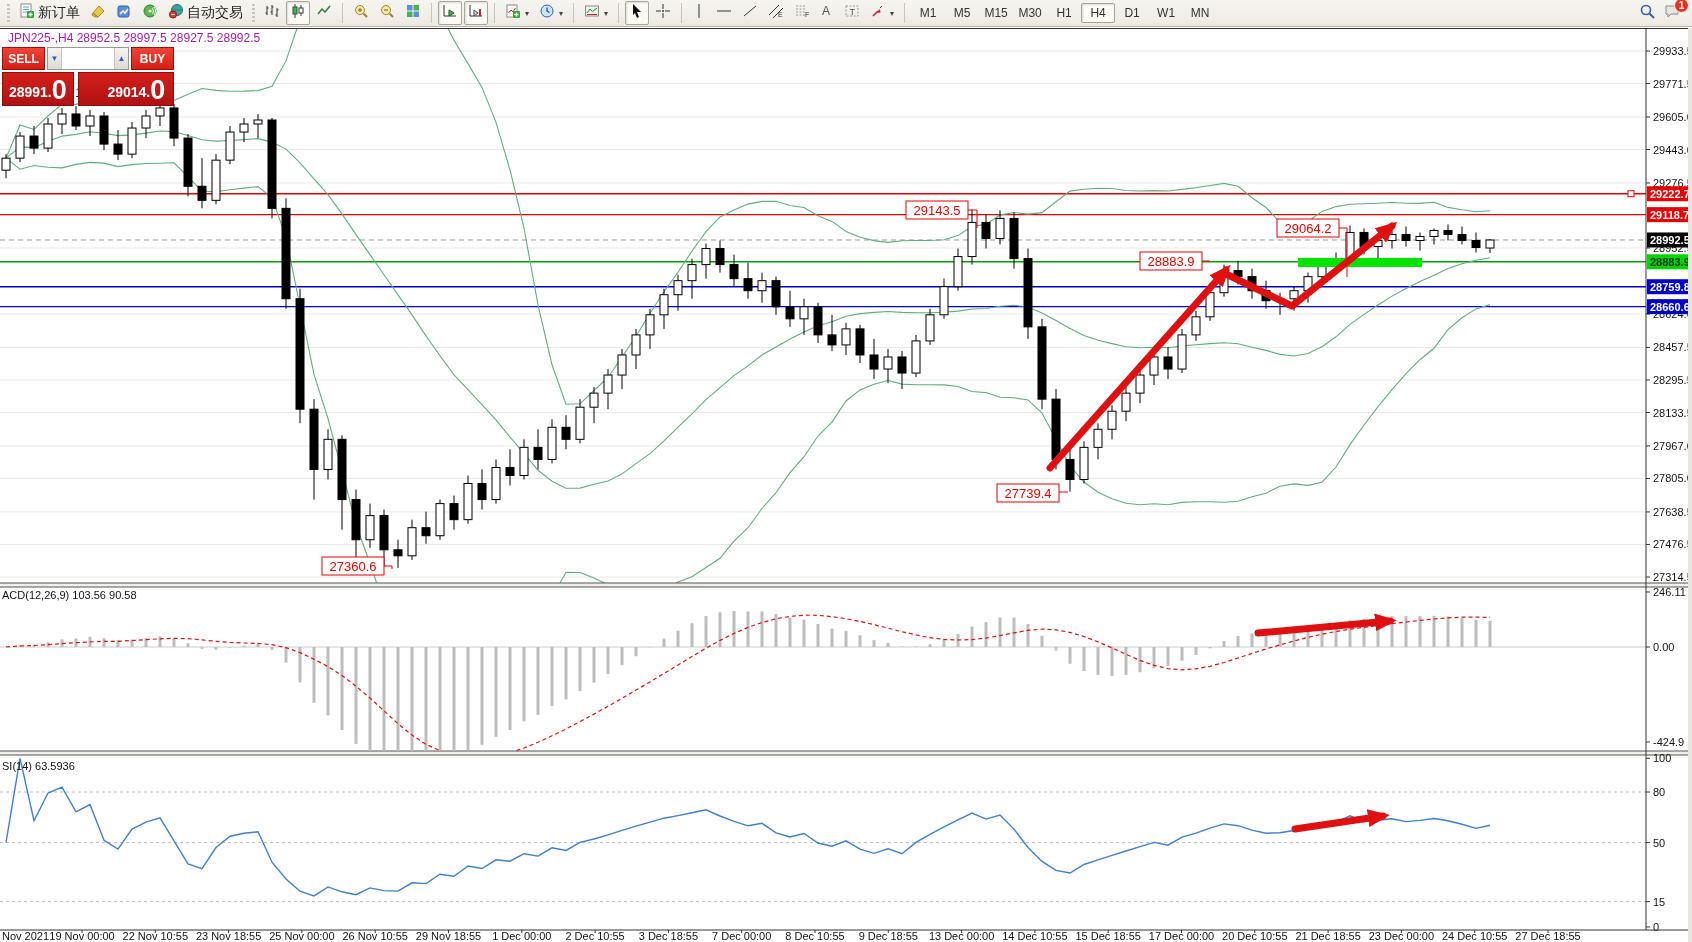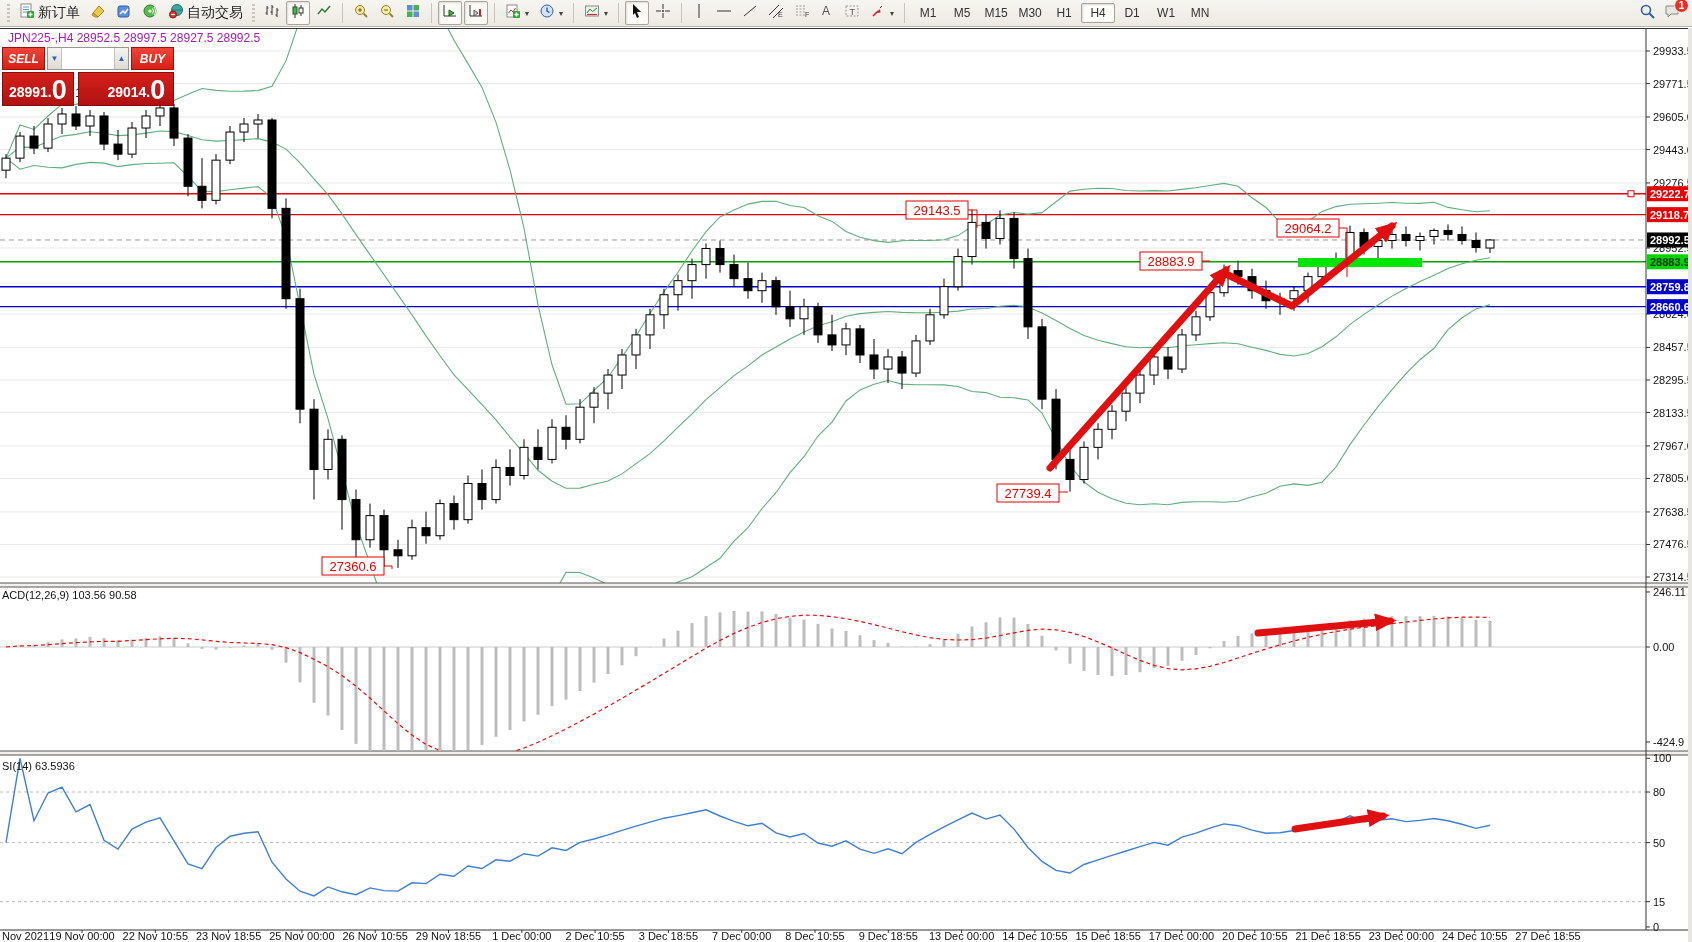--- a/index.html
+++ b/index.html
@@ -20,21 +20,21 @@
   #chat-badge{position:absolute;top:-5px;right:-7px;background:#e53323;color:#fff;font-size:10px;font-weight:bold;
     border-radius:8px;min-width:13px;height:13px;display:flex;align-items:center;justify-content:center;border:1px solid #fff;}
   
   #chart-title{position:absolute;left:8px;top:31px;font-size:12px;color:#a21caf;}
   #macd-label{position:absolute;left:2px;top:589px;font-size:11px;color:#111;}
   #rsi-label{position:absolute;left:2px;top:760px;font-size:11px;color:#111;}
   
   #trade-panel{position:absolute;left:2px;top:47px;width:172px;}
   #tp-row1{display:flex;height:23px;}
   .tp-btn{width:41px;background:linear-gradient(#ef4538,#d81f14);color:#fff;font-size:12px;font-weight:bold;
-    display:flex;align-items:center;justify-content:center;border:1px solid #9d0f08;font-style:italic;}
+    display:flex;align-items:center;justify-content:center;border:1px solid #9d0f08;}
   #tp-spin{display:flex;flex:1;margin:0 2px;border:1px solid #9a978f;background:#fff;}
   .spin-btn{width:13px;background:linear-gradient(#f5f4f1,#dddad2);display:flex;align-items:center;justify-content:center;
     font-size:8px;color:#2b5fc4;border-right:1px solid #c5c2ba;}
   .spin-btn:last-child{border-right:none;border-left:1px solid #c5c2ba;}
   #tp-vol{flex:1;display:flex;align-items:center;justify-content:center;font-size:13px;color:#111;margin-top:44px;}
   #tp-row2{display:flex;margin-top:2px;gap:4px;}
   .tp-price{height:31px;background:linear-gradient(#d3201b,#b01212);color:#fff;display:flex;align-items:flex-end;
     justify-content:center;border:1px solid #8c0c0c;padding-bottom:1px;}
   .tp-price .pm{font-size:14px;font-weight:bold;line-height:24px;text-align:center;}
   .tp-price .pb{font-size:27px;font-weight:bold;line-height:27px;}

